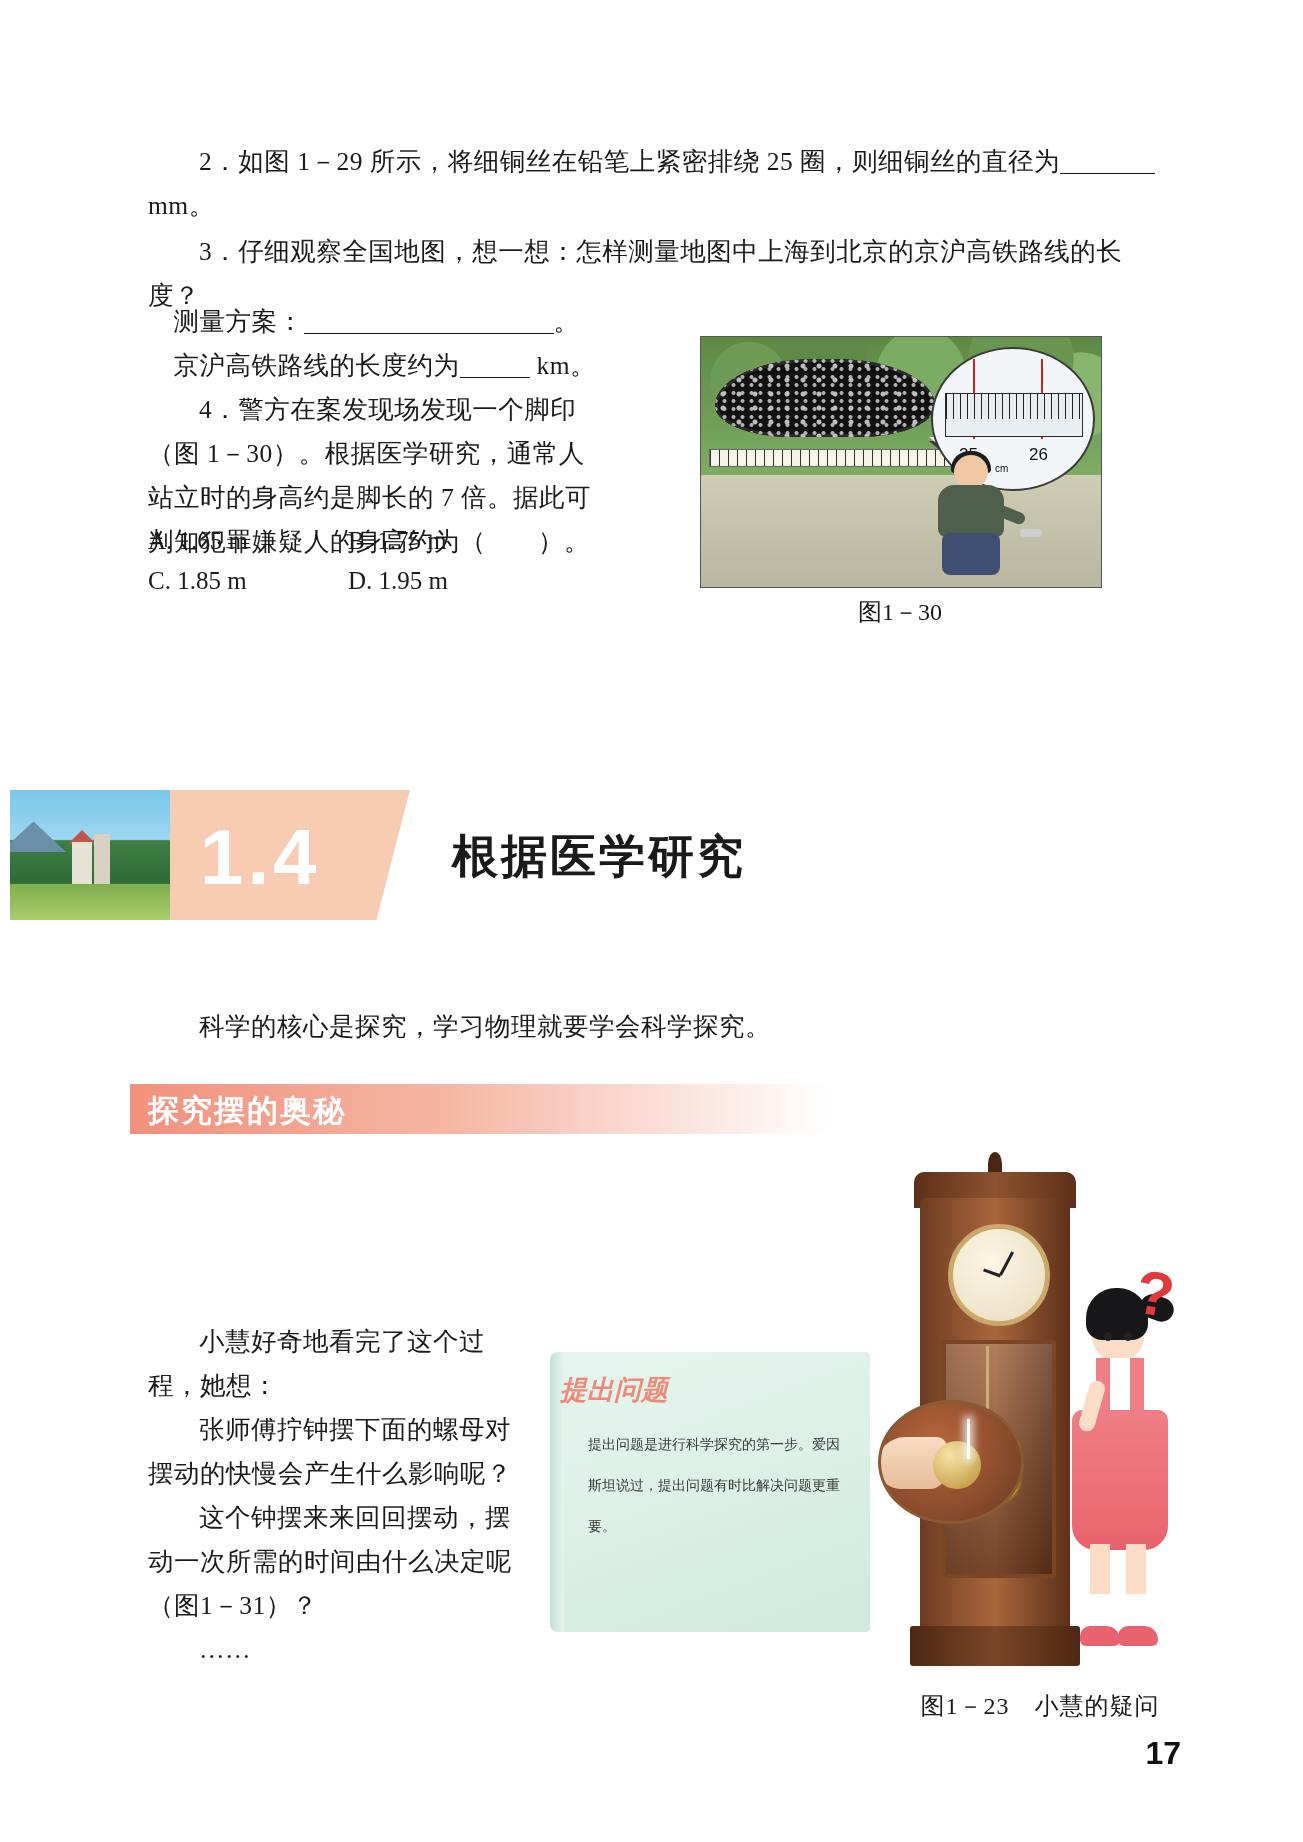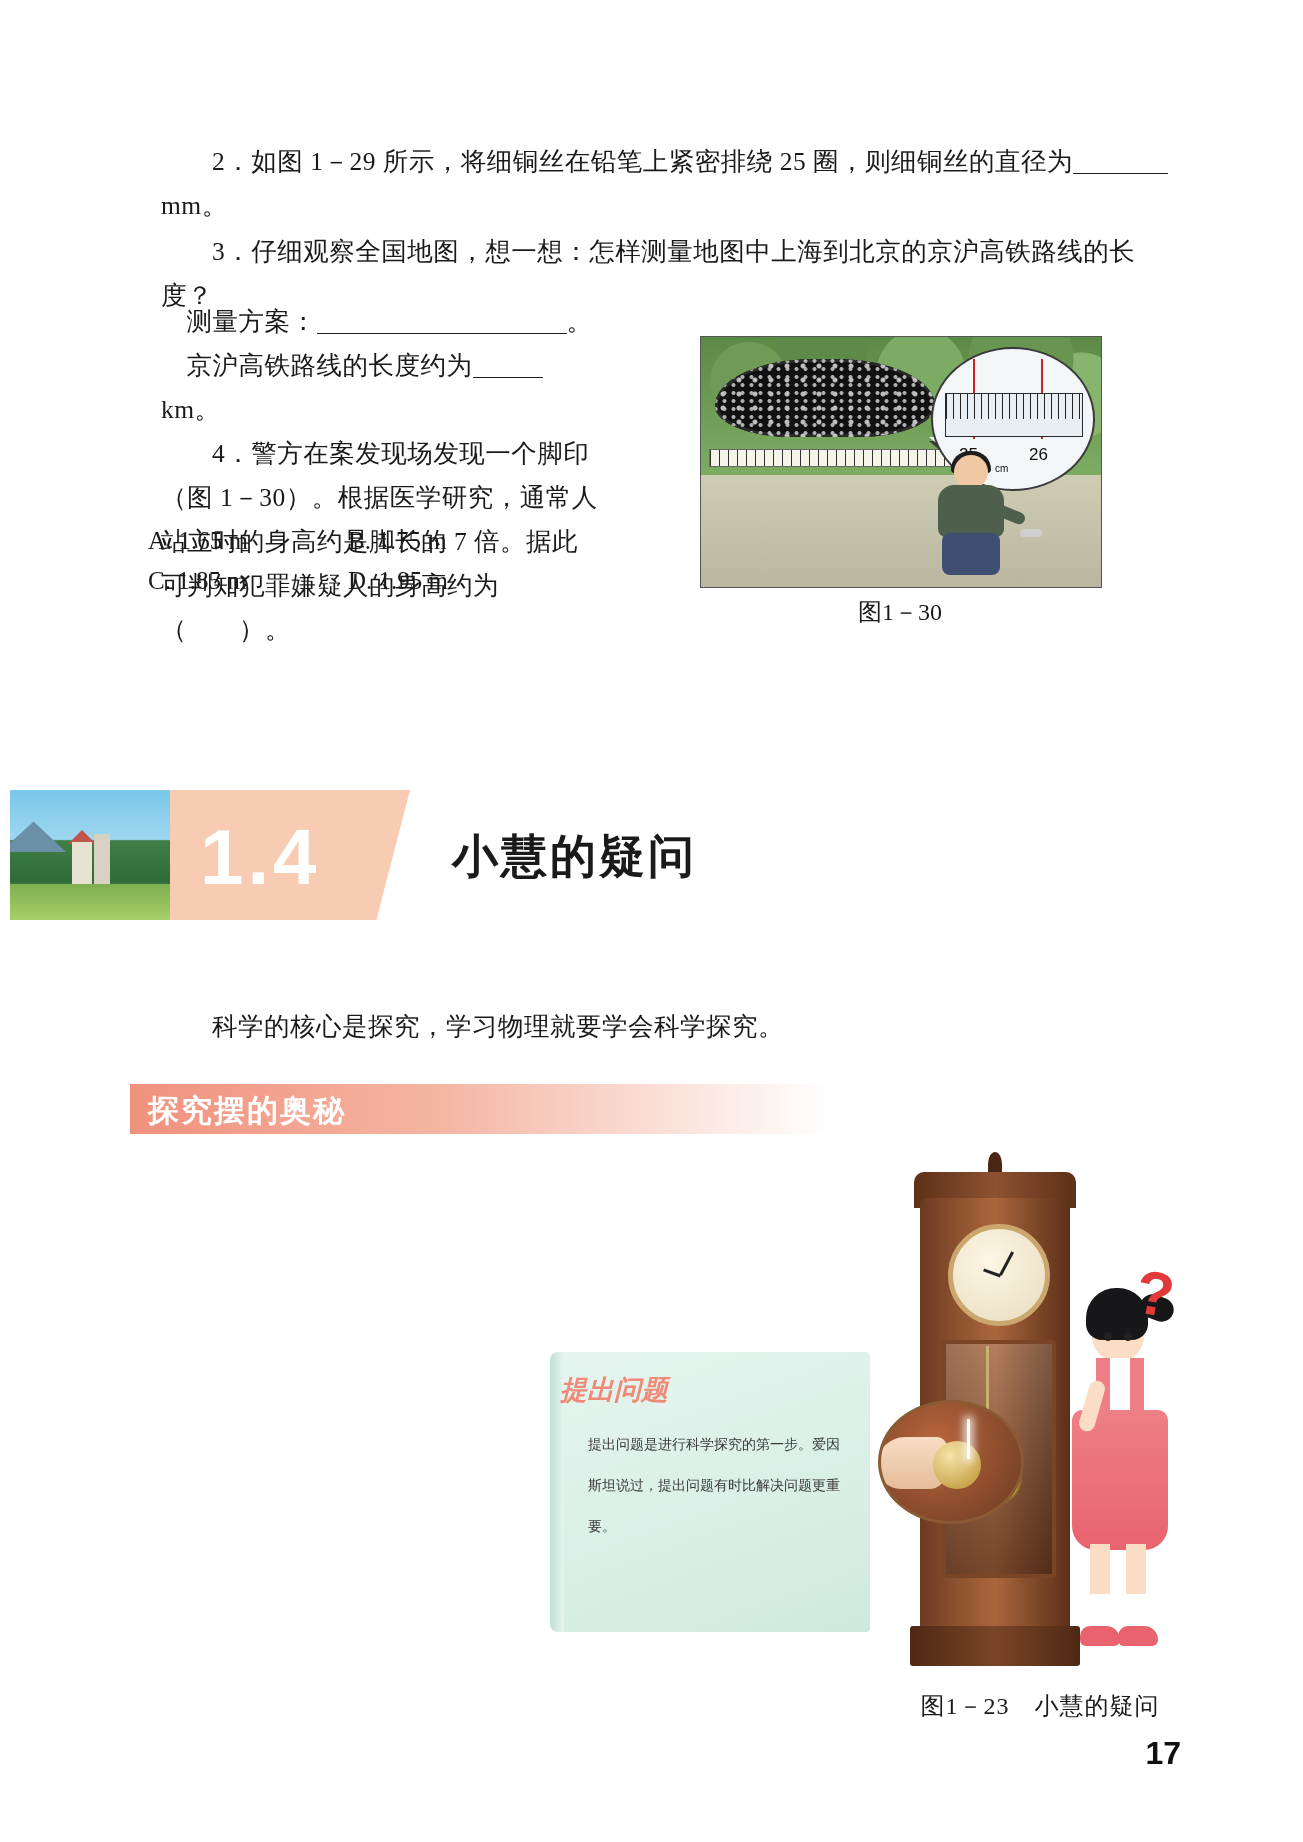--- a/index.html
+++ b/index.html
@@ -11,21 +11,20 @@
     position:relative;
     overflow:hidden;
   }
   .page{position:absolute;inset:0;}
 
   
   .para{
     font-size:25.5px;
     line-height:44px;
     letter-spacing:0.5px;
-    margin-left:13px;
   }
   .indent{text-indent:2em;}
 
   
   #exercises{
     position:absolute;left:148px;top:140px;width:1010px;
   }
   #ex2{width:1010px;}
   #ex3{width:1010px;margin-top:2px;}
   .fill-line{
@@ -381,27 +380,33 @@
 
   <div id="sec-photo">
     <div class="mount"></div>
     <div class="roof"></div>
     <div class="bld1"></div>
     <div class="bld2"></div>
     <div class="field"></div>
   </div>
   <div id="sec-band"></div>
   <div id="sec-num">1.4</div>
-  <div id="sec-title">小慧的疑问</div>
+  <div id="sec-title">根据医学研究</div>
 
   <div id="sec-intro" class="para indent">科学的核心是探究，学习物理就要学会科学探究。</div>
 
   <div id="sub-bar"></div>
   <div id="sub-bar-text">探究摆的奥秘</div>
 
+  <div id="body2">
+    <div class="para indent">小慧好奇地看完了这个过程，她想：</div>
+    <div class="para indent">张师傅拧钟摆下面的螺母对摆动的快慢会产生什么影响呢？</div>
+    <div class="para indent">这个钟摆来来回回摆动，摆动一次所需的时间由什么决定呢（图1－31）？</div>
+    <div class="para indent">……</div>
+  </div>
 
   <div id="callout"></div>
   <div id="callout-title">提出问题</div>
   <div id="callout-body">提出问题是进行科学探究的第一步。爱因斯坦说过，提出问题有时比解决问题更重要。</div>
 
   <div id="clockfig">
     <div class="clk-finial"></div>
     <div class="clk-top"></div>
     <div class="clk-case"></div>
     <div class="clk-face">

